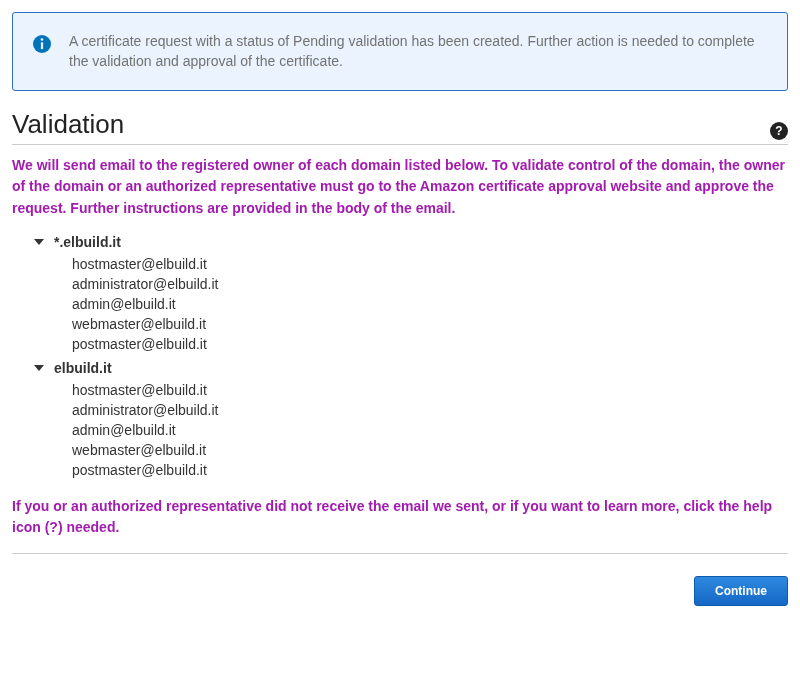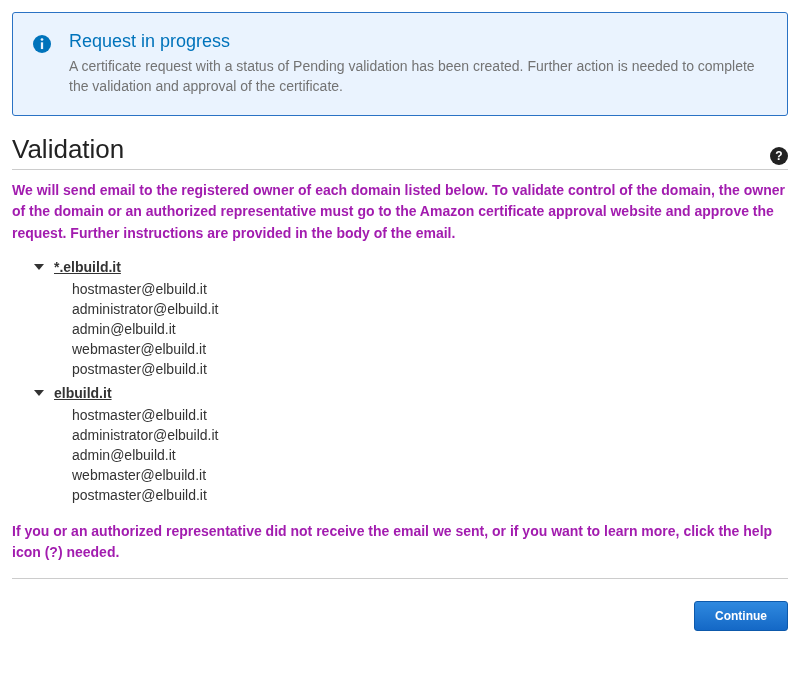--- a/index.html
+++ b/index.html
@@ -97,21 +97,20 @@
     .caret {
       width: 0;
       height: 0;
       border-left: 5px solid transparent;
       border-right: 5px solid transparent;
       border-top: 6px solid #333;
       margin-right: 10px;
     }
     .domain-name {
       font-weight: 700;
-      text-decoration: underline;
     }
     .email-list {
       list-style: none;
       padding-left: 60px;
     }
     .email-list li {
       padding: 2px 0;
       color: #333;
     }
     .button-row {
@@ -134,21 +133,20 @@
 
 <div class="alert-box">
   <div class="alert-icon-wrap">
     <svg viewBox="0 0 16 16">
         <circle cx="8" cy="8" r="8"></circle>
         <rect x="7" y="6.5" width="2" height="6" fill="#eaf3fe"></rect>
         <circle cx="8" cy="4" r="1.2" fill="#eaf3fe"></circle>
       </svg>
   </div>
   <div class="alert-content">
-    <div class="alert-title">Request in progress</div>
     <div class="alert-text">A certificate request with a status of Pending validation has been created. Further action is needed to complete the validation and approval of the certificate.</div>
   </div>
 </div>
 
 <div class="section-header">
   <h1>Validation</h1>
   <div class="help-icon">?</div>
 </div>
 <hr class="divider">
 

